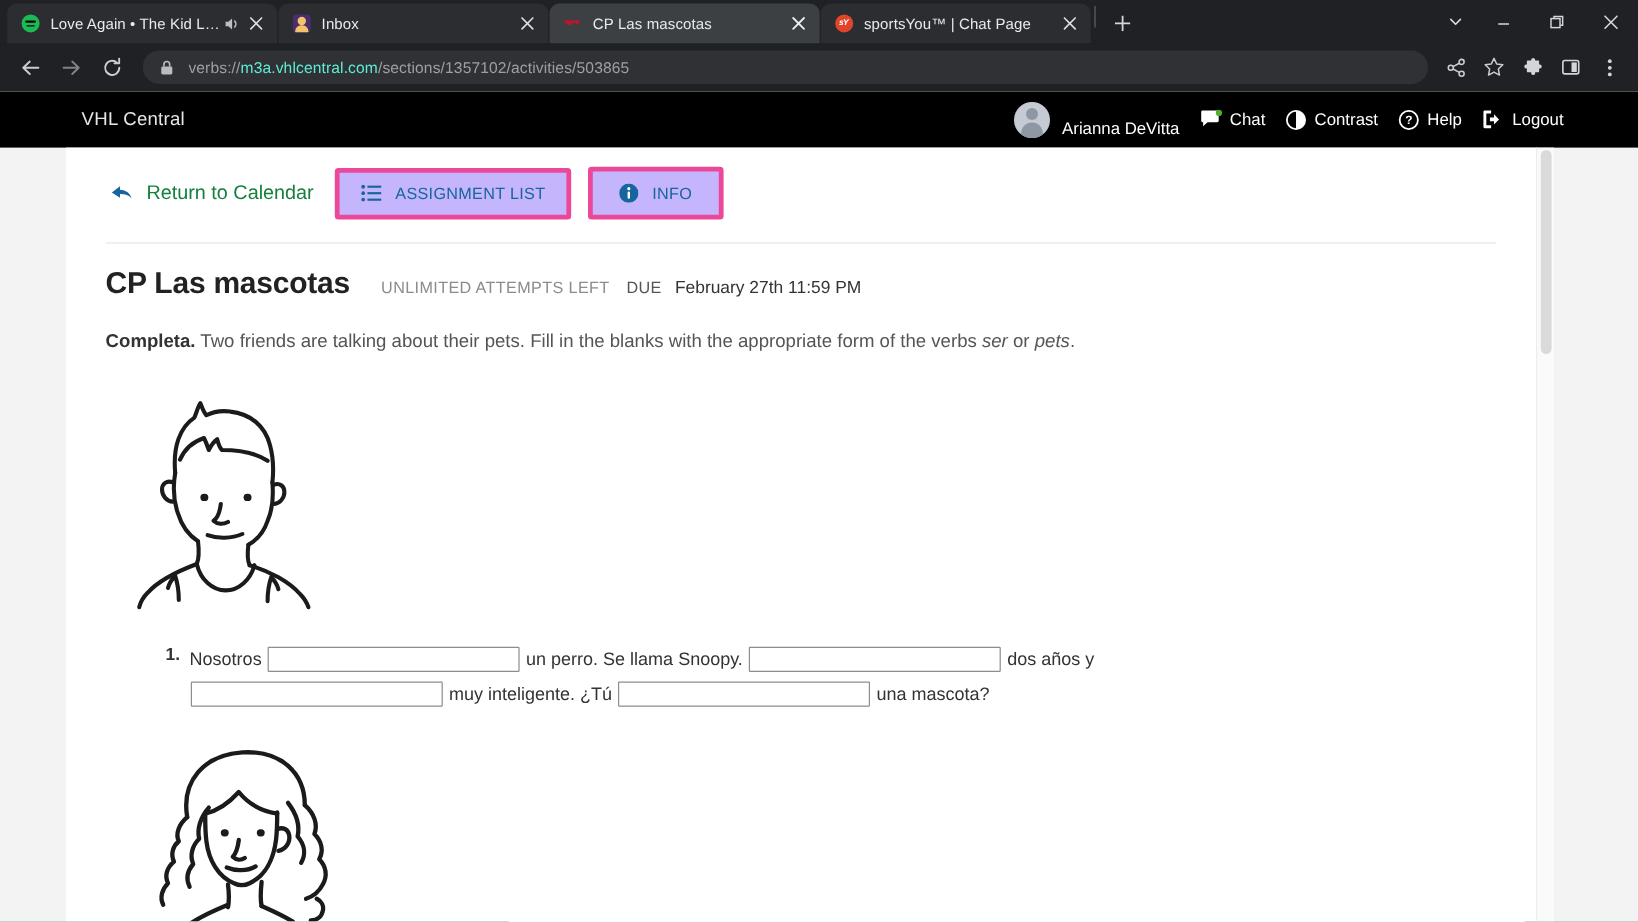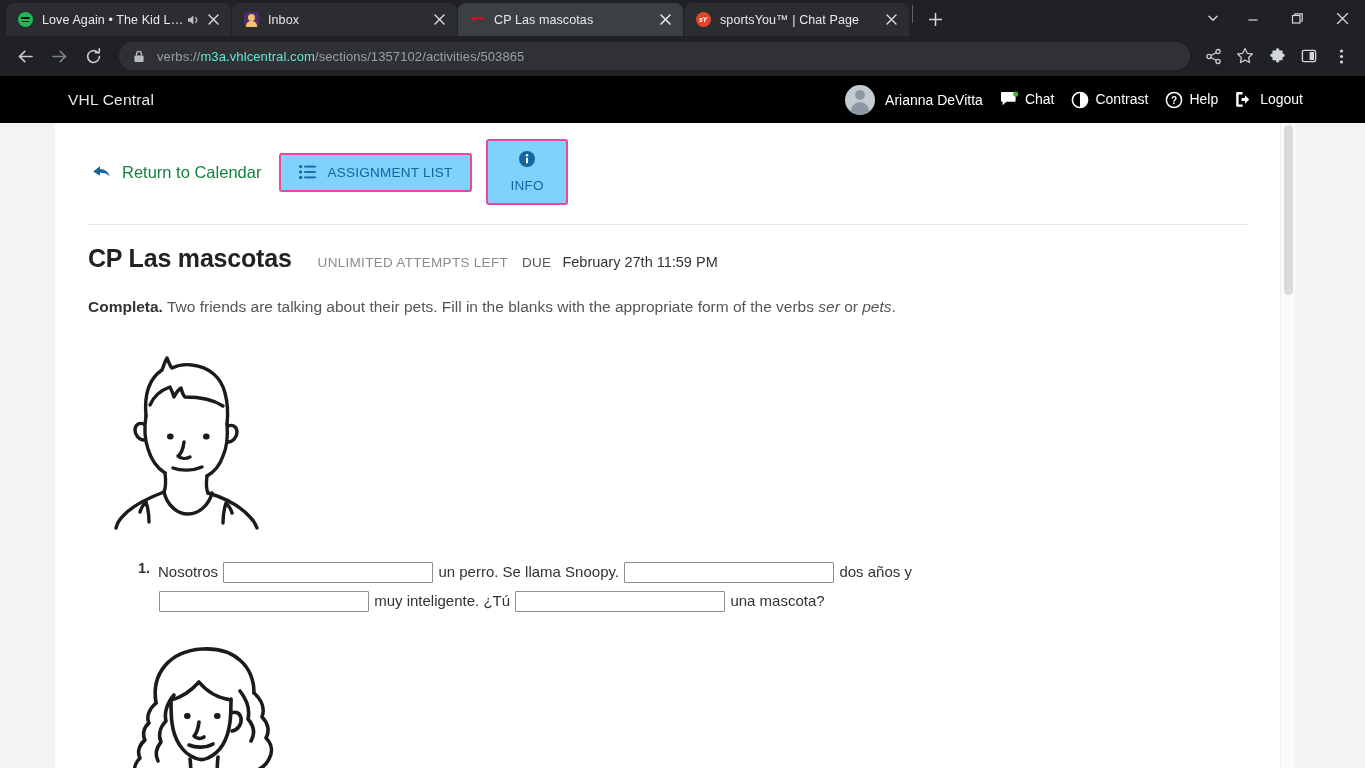--- a/index.html
+++ b/index.html
@@ -72,44 +72,44 @@
 
   
   .viewport { flex:1; background:#f3f3f3; position:relative; overflow:hidden; }
 
   .vhl-header {
     height:47px; background:#000000; display:flex; align-items:center;
     padding:0 62px 0 68px; color:#fff;
   }
   .vhl-logo { font-size:15.5px; color:#e6e6e6; letter-spacing:.2px; }
   .vhl-right { margin-left:auto; display:flex; align-items:center; gap:17px; }
-  .vhl-user { display:flex; align-items:center; gap:10px; }
+  .vhl-user { display:flex; align-items:flex-end; gap:10px; }
   .avatar { width:30px; height:30px; border-radius:50%; background:#c6cbd3; position:relative; overflow:hidden; flex:none; }
   .avatar::before { content:""; position:absolute; left:50%; top:5px; transform:translateX(-50%);
     width:10px; height:10px; border-radius:50%; background:#8e97a4; }
   .avatar::after { content:""; position:absolute; left:50%; top:17px; transform:translateX(-50%);
     width:18px; height:14px; border-radius:9px 9px 0 0; background:#8e97a4; }
   .vhl-name { font-size:14px; color:#ffffff; white-space:nowrap; }
   .vhl-link { display:flex; align-items:flex-start; gap:6px; font-size:14px; color:#ffffff; white-space:nowrap; }
   .vhl-ico { display:flex; align-items:center; justify-content:center; flex:none; }
 
   .page-white { background:#ffffff; position:absolute; left:55px; right:85px; top:47px; bottom:0; }
   .scrollbar { position:absolute; right:70px; top:47px; bottom:0; width:15px; background:#fafafa; border-left:1px solid #ededed; }
   .scroll-thumb { position:absolute; left:3px; top:2px; width:9px; height:170px; background:#dadada; border-radius:5px; }
 
   .content { padding:0 33px 0 33px; }
 
   .toolbar { display:flex; align-items:center; padding:16px 0 0 0; gap:14px; }
   .btn-flat { display:flex; align-items:center; gap:11px; color:#15803d; font-size:16.5px; padding:8px 4px; }
   .btn-box {
     display:flex; align-items:center; gap:11px; color:#16659e; font-size:13.5px;
-    border:2px solid #ec4899; border-radius:3px; background:#7dd3fc;
+    border:4px solid #ec4899; border-radius:3px; background:#c4b5fd;
     padding:10px 18px; letter-spacing:.25px;
   }
-  .btn-box.info { padding:10px 22px;flex-direction:column; }
+  .btn-box.info { padding:10px 22px; }
 
   .divider { height:1px; background:#e7e7e7; margin-top:19px; }
 
   .title-row { display:flex; align-items:baseline; gap:26px; padding-top:19px; }
   .act-title { font-size:25px; font-weight:bold; color:#222222; letter-spacing:-.2px; }
   .attempts { font-size:13.5px; color:#8c8c8c; letter-spacing:.3px; }
   .due-wrap { display:flex; align-items:baseline; gap:11px; margin-left:-12px; }
   .due-label { font-size:13.5px; color:#555555; letter-spacing:.3px; }
   .due-date { font-size:14.5px; color:#333333;text-align:center; }
 

